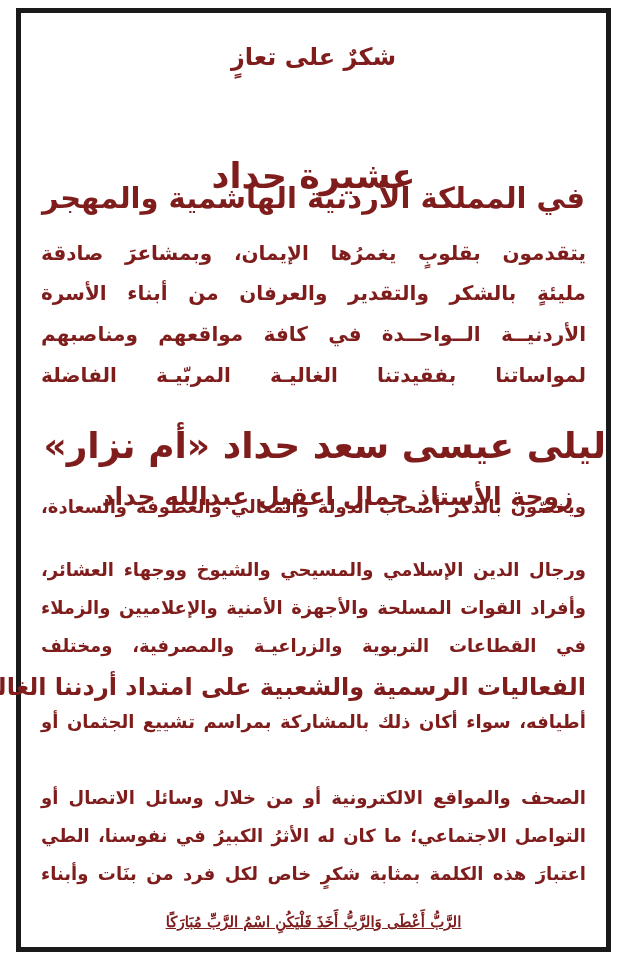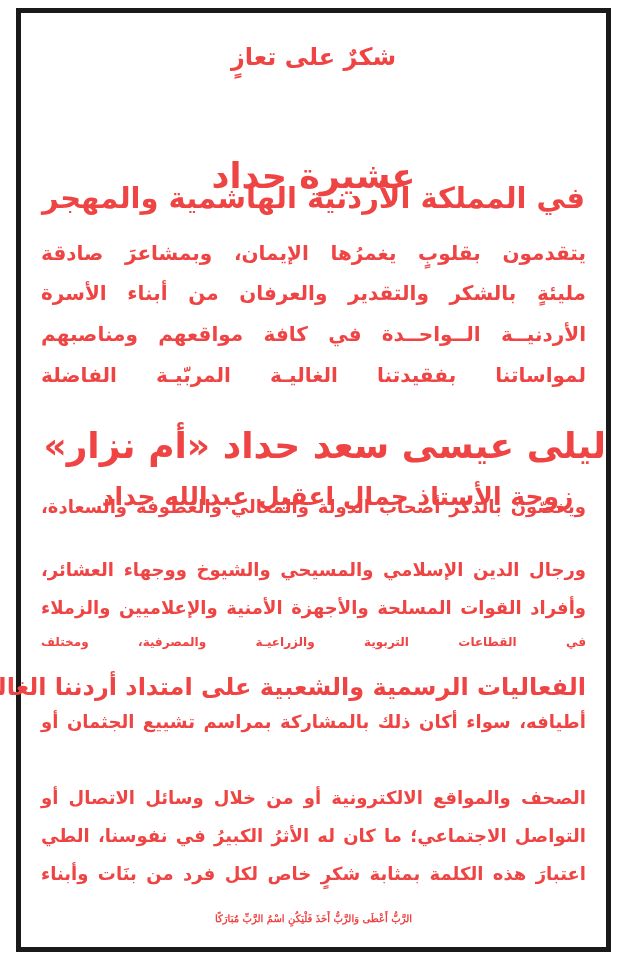--- a/index.html
+++ b/index.html
@@ -1,49 +1,49 @@
 <!DOCTYPE html>
 <html><head>
 <meta charset="utf-8">
 <style>
   html, body { margin: 0; padding: 0; background: #ffffff; }
   body { width: 624px; height: 960px; position: relative; overflow: hidden; font-family: "DejaVu Sans", sans-serif; color: #111; }
   .frame {
     position: absolute; left: 16px; top: 8px; width: 585px; height: 934px;
     border: 5px solid #1a1a1a; background: #fff;
   }
-  .line { position: absolute; left: 0; right: 0; direction: rtl; text-align: center; white-space: nowrap; color: #ef4444; }
+  .line { position: absolute; left: 0; right: 0; direction: rtl; text-align: center; white-space: nowrap; color: #7f1d1d; }
   .title-small { top: 30px; font-size: 24px; font-weight: bold; }
   .title-big { top: 98px; font-size: 35px; font-weight: bold; letter-spacing: 1px; margin-top: 45px; }
   .subtitle { top: 168px; font-size: 29px; font-weight: bold; }
   .para { left: 20px; right: 20px; text-align: justify; text-align-last: justify; font-weight: bold; font-size: 20px; }
   .name { top: 412px; font-size: 36px; font-weight: bold; margin-left: 35px; }
   .husband { top: 469px; font-size: 25px; font-weight: bold; margin-left: 48px; }
-  .verse { top: 900px; font-size: 10px; font-weight: bold; font-family: "DejaVu Serif", serif; }
+  .verse { top: 900px; font-size: 15px; font-weight: bold; font-family: "DejaVu Serif", serif; text-decoration: underline; }
 </style>
 </head>
 <body>
 
 <div class="frame">
   <div class="line title-small">شكرٌ على تعازٍ</div>
   <div class="line title-big">عشيرة حداد</div>
   <div class="line subtitle">في المملكة الأردنية الهاشمية والمهجر</div>
 
   <div class="line para" style="top:228px">يتقدمون بقلوبٍ يغمرُها الإيمان، وبمشاعرَ صادقة</div>
   <div class="line para" style="top:268px">مليئةٍ بالشكر والتقدير والعرفان من أبناء الأسرة</div>
   <div class="line para" style="top:309px">الأردنيــة الــواحــدة في كافة مواقعهم ومناصبهم</div>
   <div class="line para" style="top:350px">لمواساتنا بفقيدتنا الغاليـة المربّيـة الفاضلة</div>
 
   <div class="line name">ليلى عيسى سعد حداد «أم نزار»</div>
   <div class="line husband">زوجة الأستاذ جمال اعقيل عبدالله حداد</div>
 
   <div class="line para" style="top:483px; font-size:18px">ويخصّون بالذكر أصحاب الدولة والمعالي والعطوفة والسعادة،</div>
   <div class="line para" style="top:546px; font-size:18px">ورجال الدين الإسلامي والمسيحي والشيوخ ووجهاء العشائر،</div>
   <div class="line para" style="top:584px; font-size:18px">وأفراد القوات المسلحة والأجهزة الأمنية والإعلاميين والزملاء</div>
-  <div class="line para" style="top:622px; font-size:12px">في القطاعات التربوية والزراعيـة والمصرفية، ومختلف</div>
+  <div class="line para" style="top:622px; font-size:18px">في القطاعات التربوية والزراعيـة والمصرفية، ومختلف</div>
   <div class="line para" style="top:660px; font-size:24px">الفعاليات الرسمية والشعبية على امتداد أردننا الغالي بكافة</div>
   <div class="line para" style="top:698px; font-size:18px">أطيافه، سواء أكان ذلك بالمشاركة بمراسم تشييع الجثمان أو</div>
   <div class="line para" style="top:774px; font-size:18px">الصحف والمواقع الالكترونية أو من خلال وسائل الاتصال أو</div>
   <div class="line para" style="top:812px; font-size:18px">التواصل الاجتماعي؛ ما كان له الأثرُ الكبيرُ في نفوسنا، الطي</div>
   <div class="line para" style="top:850px; font-size:18px">اعتبارَ هذه الكلمة بمثابة شكرٍ خاص لكل فرد من بنَات وأبناء</div>
 
   <div class="line verse">الرَّبُّ أَعْطَى وَالرَّبُّ أَخَذَ فَلْيَكُنِ اسْمُ الرَّبِّ مُبَارَكًا</div>
 </div>
 
 </body></html>

